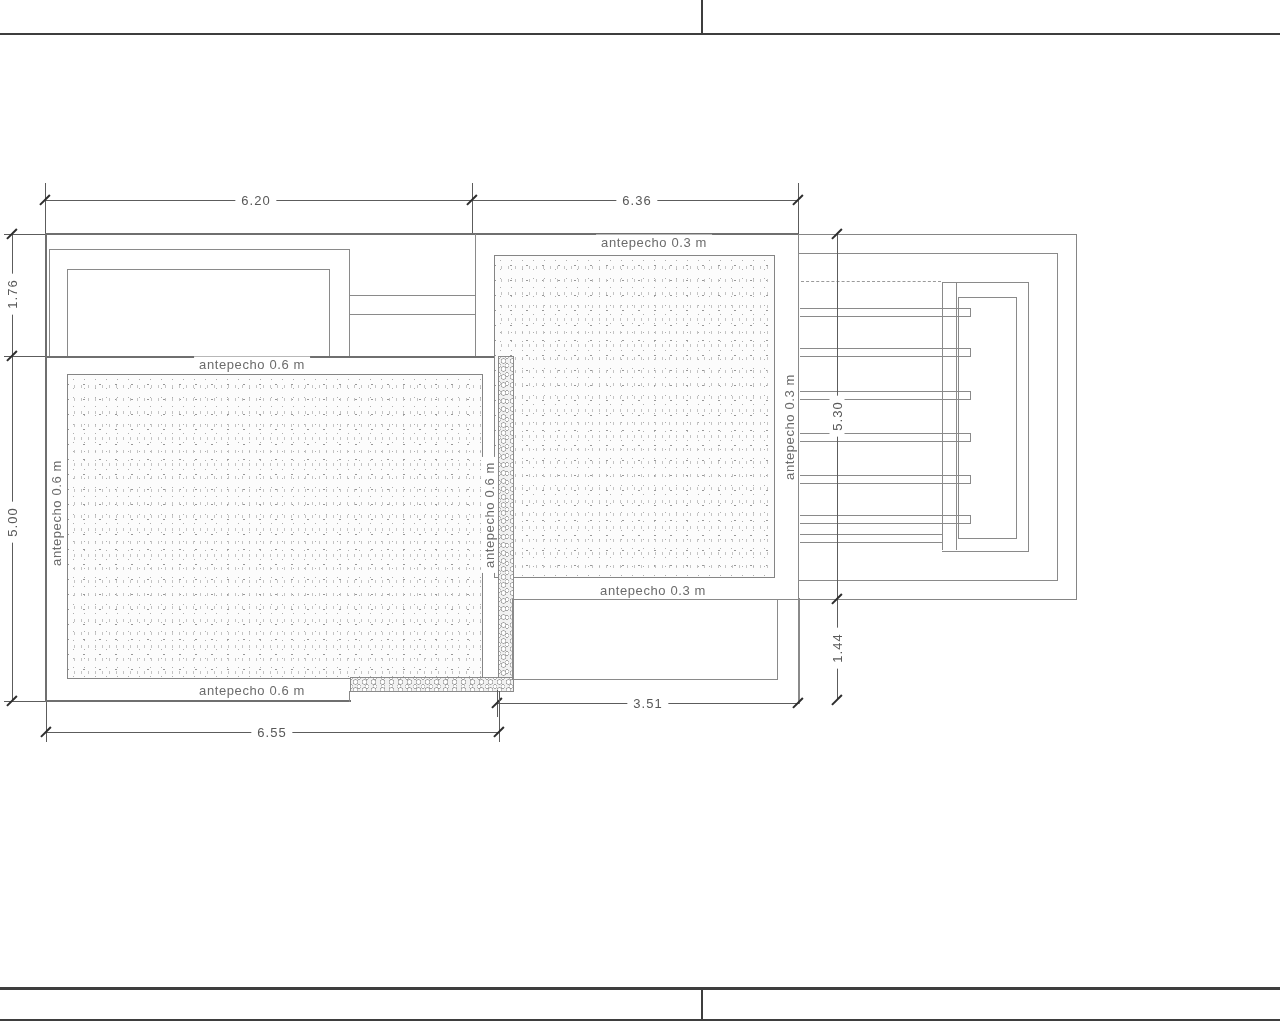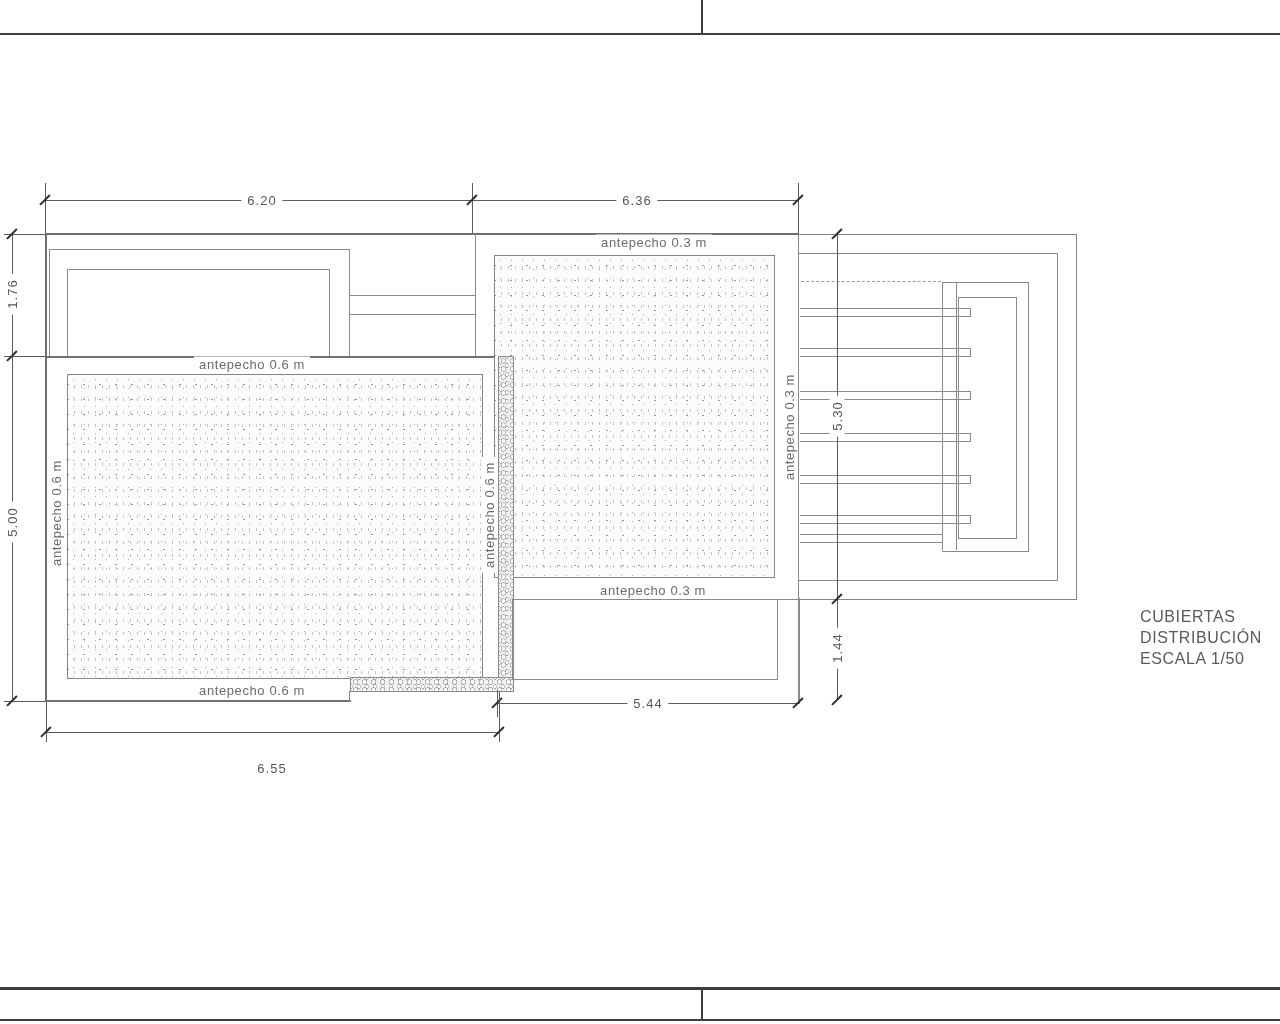--- a/index.html
+++ b/index.html
@@ -87,21 +87,21 @@
   <div class="pair" style="left:800px;top:534px;width:142px;"></div>
   <div class="ln" style="left:798px;top:598px;width:1.6px;height:106px;"></div>
 
   <div class="dimln" style="left:45px;top:183px;width:1px;height:50px;"></div>
   <div class="dimln" style="left:472px;top:183px;width:1px;height:50px;"></div>
   <div class="dimln" style="left:798px;top:183px;width:1px;height:51px;"></div>
   <div class="dimln" style="left:45px;top:200px;width:754px;height:1px;"></div>
   <span class="tick" style="left:45px;top:200px;"></span>
   <span class="tick" style="left:472px;top:200px;"></span>
   <span class="tick" style="left:798px;top:200px;"></span>
-  <span class="dimtext" style="left:262px;top:200px;">6.20</span>
+  <span class="dimtext" style="left:256px;top:200px;">6.20</span>
   <span class="dimtext" style="left:637px;top:200px;">6.36</span>
 
   <div class="dimln" style="left:4px;top:234px;width:41px;height:1px;"></div>
   <div class="dimln" style="left:4px;top:356px;width:41px;height:1px;"></div>
   <div class="dimln" style="left:4px;top:701px;width:41px;height:1px;"></div>
   <div class="dimln" style="left:12px;top:234px;width:1px;height:468px;"></div>
   <span class="tick" style="left:12px;top:234px;"></span>
   <span class="tick" style="left:12px;top:356px;"></span>
   <span class="tick" style="left:12px;top:701px;"></span>
   <span class="dimtext v" style="left:12px;top:294px;">1.76</span>
@@ -111,36 +111,31 @@
   <span class="tick" style="left:837px;top:234px;"></span>
   <span class="tick" style="left:837px;top:599px;"></span>
   <span class="tick" style="left:837px;top:700px;"></span>
   <span class="dimtext v" style="left:837px;top:416px;">5.30</span>
   <span class="dimtext v" style="left:837px;top:648px;">1.44</span>
 
   <div class="dimln" style="left:497px;top:690px;width:1px;height:27px;"></div>
   <div class="dimln" style="left:497px;top:703px;width:302px;height:1px;"></div>
   <span class="tick" style="left:497px;top:703px;"></span>
   <span class="tick" style="left:798px;top:703px;"></span>
-  <span class="dimtext" style="left:648px;top:703px;">5.44</span>
+  <span class="dimtext" style="left:648px;top:703px;">3.51</span>
 
   <div class="dimln" style="left:46px;top:702px;width:1px;height:40px;"></div>
   <div class="dimln" style="left:499px;top:691px;width:1px;height:51px;"></div>
   <div class="dimln" style="left:46px;top:732px;width:454px;height:1px;"></div>
   <span class="tick" style="left:46px;top:732px;"></span>
   <span class="tick" style="left:499px;top:732px;"></span>
-  <span class="dimtext" style="left:272px;top:732px;margin-top:36px;">6.55</span>
+  <span class="dimtext" style="left:272px;top:732px;">6.55</span>
 
   <span class="note" style="left:252px;top:364px;">antepecho 0.6 m</span>
   <span class="note" style="left:252px;top:690px;">antepecho 0.6 m</span>
   <span class="note v" style="left:56px;top:513px;">antepecho 0.6 m</span>
   <span class="note v" style="left:489px;top:515px;">antepecho 0.6 m</span>
   <span class="note" style="left:654px;top:242px;">antepecho 0.3 m</span>
   <span class="note" style="left:653px;top:590px;">antepecho 0.3 m</span>
   <span class="note v" style="left:789px;top:427px;">antepecho 0.3 m</span>
 
-  <div class="titleblock">
-    <span>CUBIERTAS</span>
-    <span>DISTRIBUCIÓN</span>
-    <span>ESCALA 1/50</span>
-  </div>
 
 </div>
 
 </body></html>

